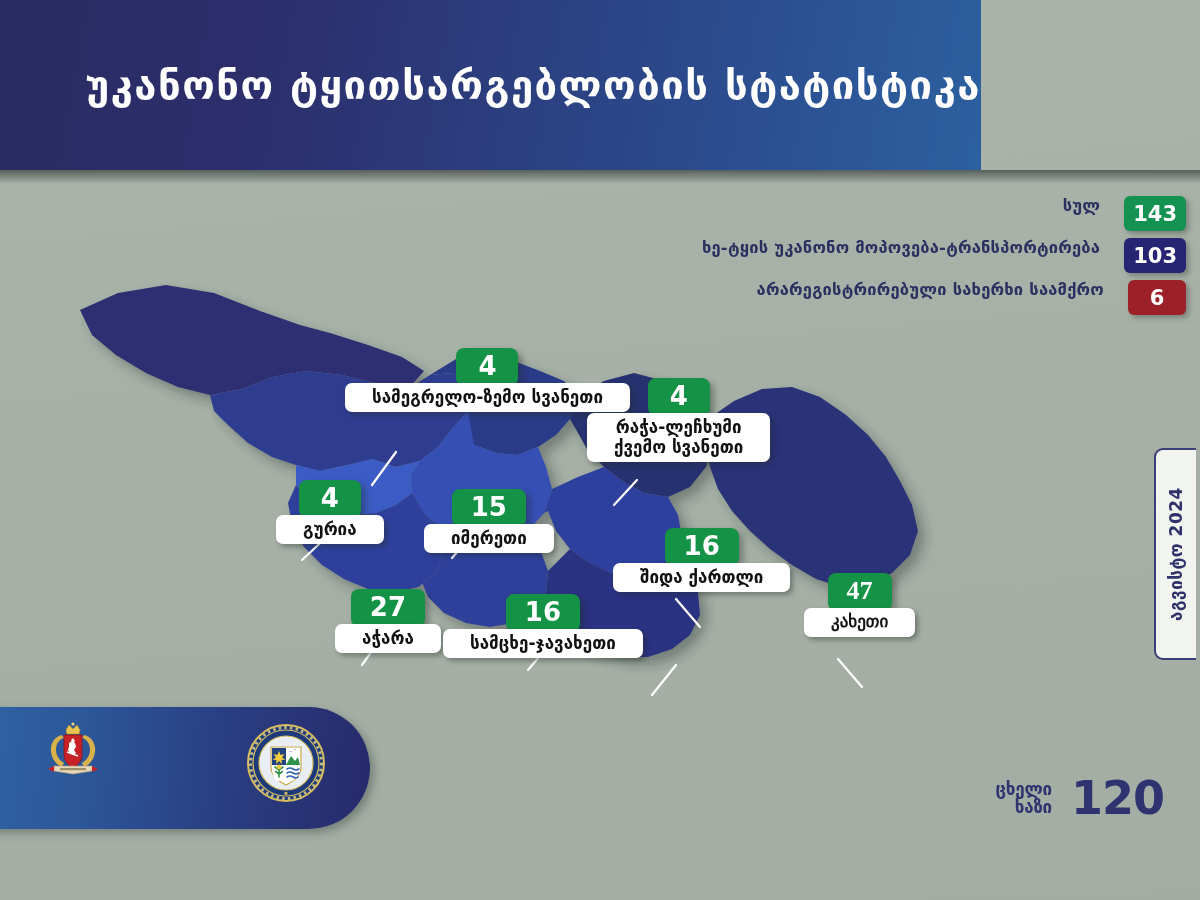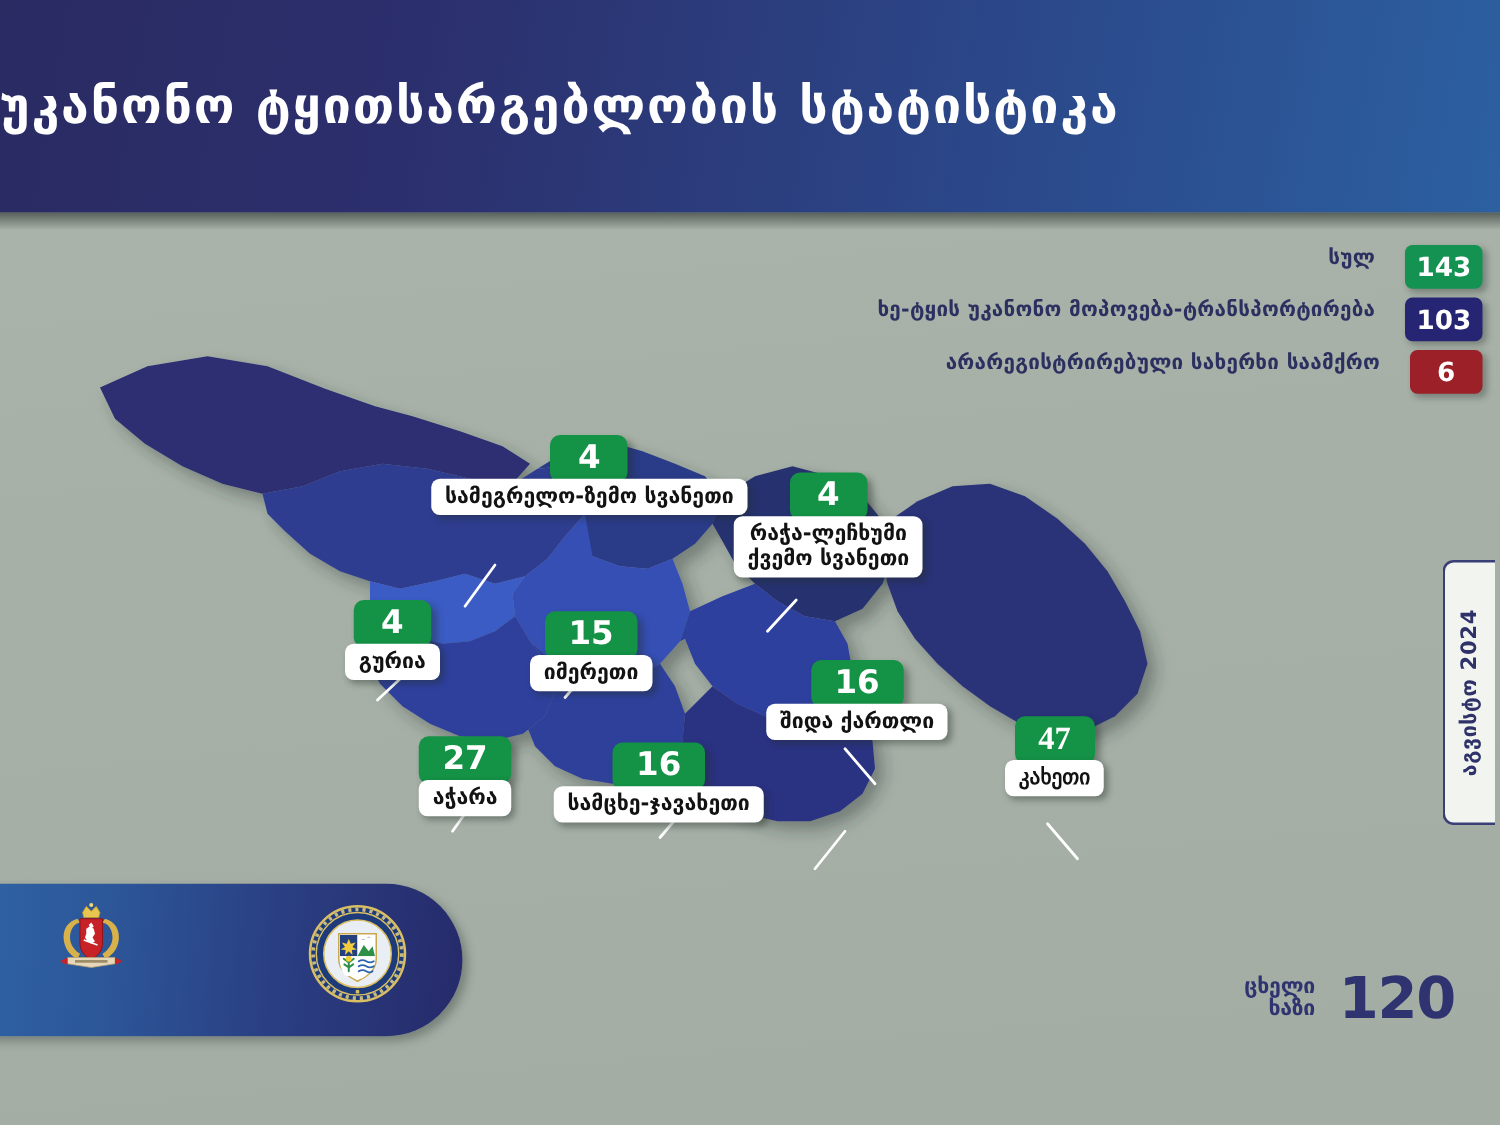--- a/index.html
+++ b/index.html
@@ -16,25 +16,25 @@
     width: 1200px; height: 900px;
     left: 0; top: 0;
     background: linear-gradient(175deg, #abb5ab 0%, #a6b0a6 45%, #a3ada4 100%);
     overflow: hidden;
   }
 
   
   .header {
     position: absolute;
     left: 0; top: 0;
-    width: 1200px; height: 170px;
+    width: 981px; height: 170px;
     background: linear-gradient(100deg, #2a2b63 0%, #2c2f6d 28%, #2b4a8c 70%, #2c60a0 100%);
     display: flex;
     align-items: center;
-    justify-content: flex-start;
+    justify-content: flex-end;
     z-index: 5;
   }
   .header::after {
     content: "";
     position: absolute;
     left: 0; bottom: -14px;
     width: 1200px; height: 14px;
     background: linear-gradient(to bottom, rgba(20,28,26,0.55), rgba(120,132,120,0.0));
   }
   .header-title {
@@ -136,21 +136,21 @@
     min-width: 62px;
     text-align: center;
     box-shadow: 4px 4px 6px rgba(35,45,40,0.40);
   }
   .m-name {
     background: #ffffff;
     color: #121212;
     font-size: 17px;
     font-weight: 700;
     border-radius: 7px;
-    padding: 4px 11px 5px;
+    padding: 4px 27px 5px;
     margin-top: -3px;
     white-space: nowrap;
     text-align: center;
     line-height: 1.18;
     box-shadow: 3px 3px 5px rgba(35,45,40,0.40);
   }
   .m-name.two { white-space: pre-line; }
 
   
   .footer-pill {

